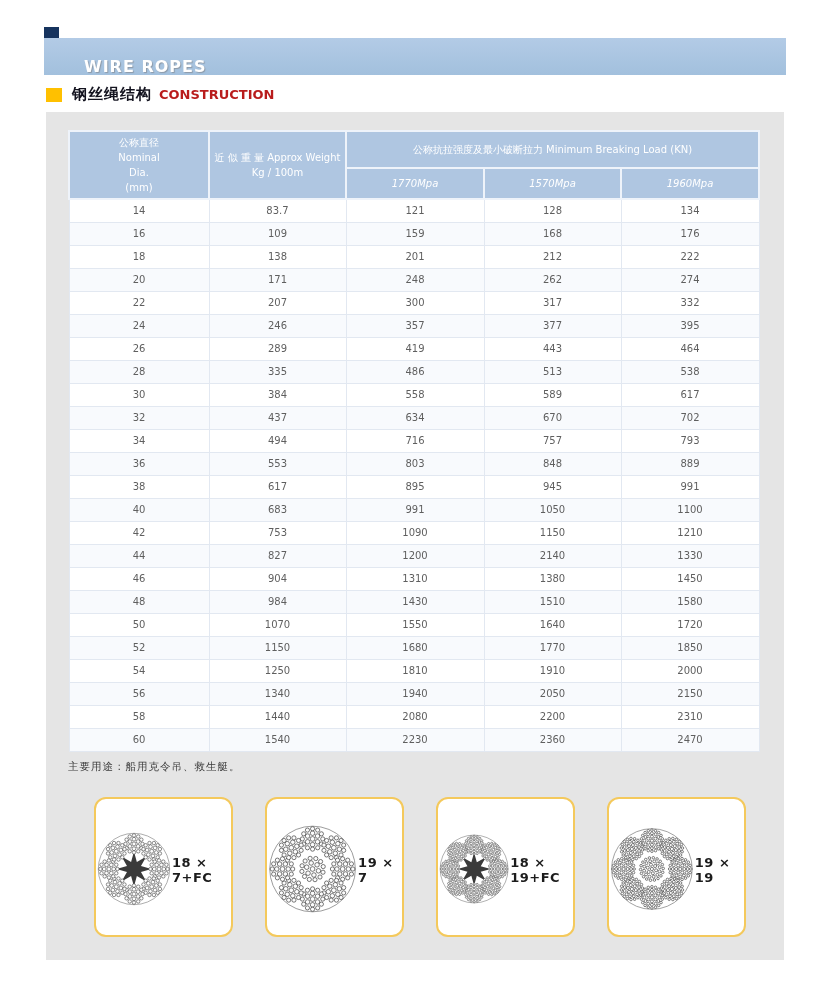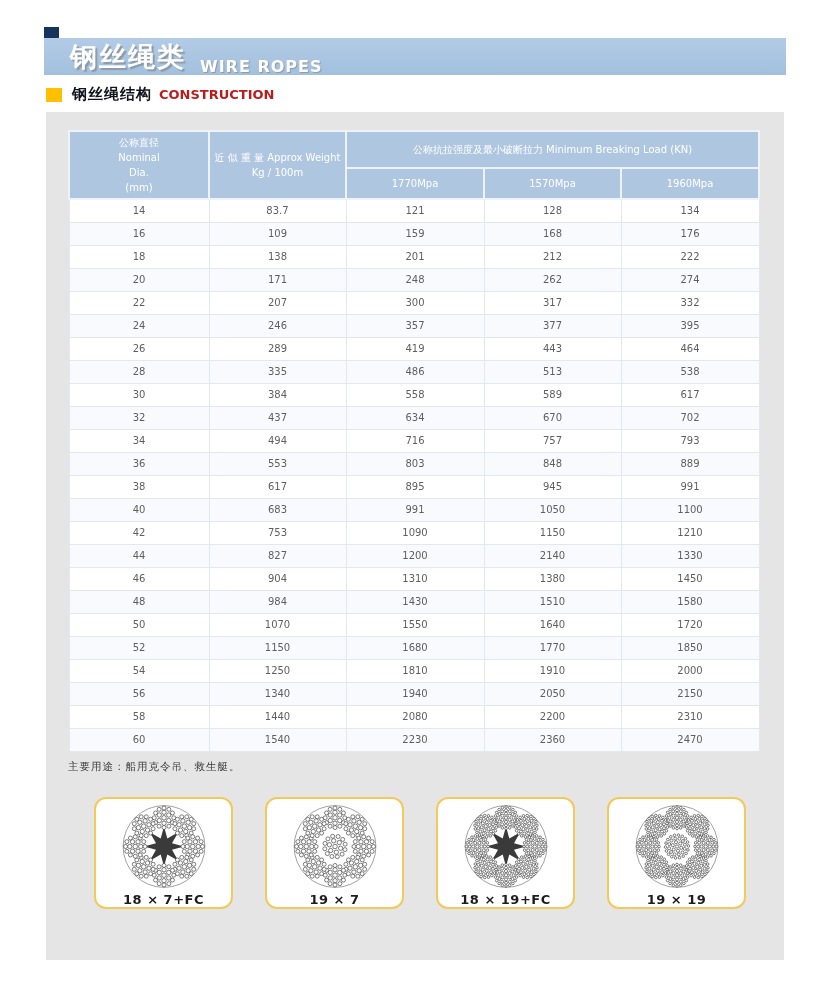--- a/index.html
+++ b/index.html
@@ -47,60 +47,59 @@
   .spec-table {
     position:absolute; left:22px; top:18px; width:690px;
     border-collapse:collapse; table-layout:fixed;
   }
   .spec-table th {
     background:#afc6e1; color:#fff; font-weight:normal;
     font-size:10px; text-align:center; vertical-align:middle;
     border:2px solid #eef3fa; line-height:1.5; padding:3px 2px;
   }
   .spec-table th.group-header { height:36px; }
-  .spec-table th.sub-header { height:30px; }
+  .spec-table th.sub-header { height:30px;font-style:italic; }
   .spec-table td {
     background:#fff; color:#5f5f5f; font-size:10px; text-align:center;
     height:23px; border:1px solid #e2e8f1; padding:0;
   }
   .spec-table tr:nth-child(even) td { background:#f8fafd; }
   .hdr-line { display:block; }
 
   
   .footnote {
     position:absolute; left:22px; top:648px; font-size:10.5px; color:#3c3c3c;
     letter-spacing:1px;
   }
 
   
   .cards {
     position:absolute; left:48px; top:685px; width:652px;
     display:flex; gap:32px;
   }
   .rope-card {
-    width:139px; height:112px; background:#fff;
+    width:139px; height:140px; background:#fff;
     border:2px solid #f4c95c; border-radius:12px;
-    display:flex; flex-direction:column; align-items:center;
+    display:flex; flex-direction:row; align-items:center;
     justify-content:flex-start; padding-top:4px;
   }
   .rope-card svg { width:104px; height:104px; display:block; }
   .card-label {
     font-size:13px; font-weight:bold; color:#1c1c1c; margin-top:2px;
     letter-spacing:0.5px;
   }
 </style>
 </head>
 <body>
 
 <div class="page">
 
   <div class="corner-block"></div>
 
   <div class="banner">
-    <span class="banner-title-zh">钢丝绳类</span>
     <span class="banner-title-en">WIRE ROPES</span>
   </div>
 
   <div class="section-heading">
     <span class="yellow-bullet"></span>
     <span class="section-title-zh">钢丝绳结构</span>
     <span class="section-title-en">CONSTRUCTION</span>
   </div>
 
   <div class="panel">

